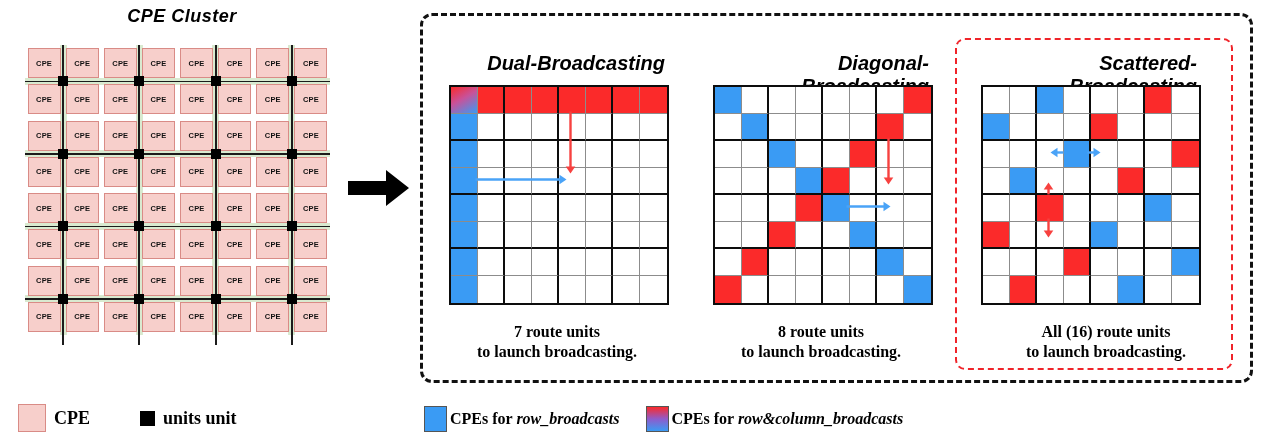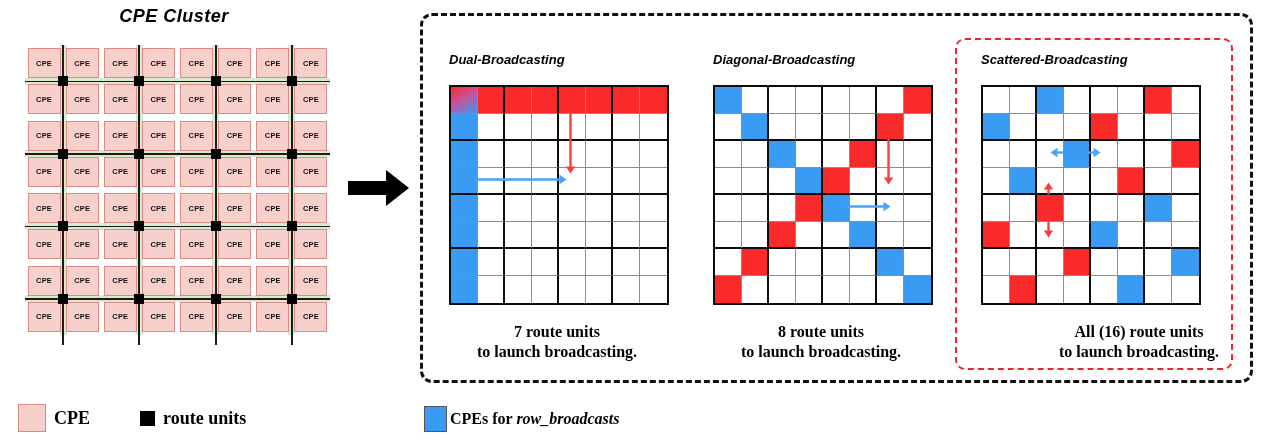--- a/index.html
+++ b/index.html
@@ -1,21 +1,21 @@
 <!DOCTYPE html>
 <html><head>
 <meta charset="utf-8">
 <style>
   html,body{margin:0;padding:0;background:#ffffff;}
   body{width:1263px;height:446px;position:relative;overflow:hidden;
        font-family:"Liberation Sans", sans-serif;color:#000;}
 
   
   #cluster-panel{position:absolute;left:0;top:0;width:415px;height:446px;}
-  #cluster-title{position:absolute;left:4px;top:6px;width:340px;text-align:center;
+  #cluster-title{position:absolute;left:12px;top:6px;width:340px;text-align:center;
       font-style:italic;font-weight:bold;font-size:18px;letter-spacing:.5px;}
   #cpe-grid{position:absolute;left:25px;top:45px;width:305px;height:290px;}
   .cpe-row{display:flex;height:36.25px;}
   .cpe-cellwrap{position:relative;width:38.125px;height:36.25px;
       display:flex;align-items:center;justify-content:center;}
   .cpe-box{width:31px;height:28px;background:#f7cfcb;border:1px solid #d98b86;
       display:flex;align-items:center;justify-content:center;
       font-size:7.5px;font-weight:bold;color:#111;letter-spacing:.2px;}
   
   .vband{position:absolute;top:0;width:7px;height:290px;background:#d9ead0;}
@@ -41,21 +41,21 @@
   
   #big-arrow{position:absolute;left:348px;top:168px;width:62px;height:40px;}
 
   
   #right-panel{position:absolute;left:420px;top:13px;width:833px;height:370px;
       border:3px dashed #111;border-radius:12px;box-sizing:border-box;}
   #red-panel{position:absolute;left:955px;top:38px;width:278px;height:332px;
       border:2px dashed #f0242a;border-radius:10px;box-sizing:border-box;}
 
   .panel-title{position:absolute;top:52px;font-style:italic;font-weight:bold;
-      font-size:13px;text-align:left;}
+      font-size:20px;text-align:right;}
 
   
   .bgrid{position:absolute;width:216px;height:216px;
       display:grid;grid-template-columns:repeat(8,1fr);grid-template-rows:repeat(8,1fr);
       border:2.5px solid #0d0d0d;box-sizing:content-box;background:#fff;}
   .bcell{border-right:1px solid #8c8c8c;border-bottom:1px solid #8c8c8c;
       box-sizing:border-box;position:relative;}
   .bcell.blk-r{border-right:2.5px solid #0d0d0d;}
   .bcell.blk-b{border-bottom:2.5px solid #0d0d0d;}
   .bcell.last-c{border-right:none;}
@@ -332,21 +332,21 @@
     </div>
 
 
   <div id="left-legend">
     <div class="lg-item" style="margin-right:50px;">
       <span class="lg-sw-cpe"></span>
       <span class="lg-label">CPE</span>
     </div>
     <div class="lg-item">
       <span class="lg-sw-route"></span>
-      <span class="lg-label">route units</span>
+      <span class="lg-label">units unit</span>
     </div>
   </div>
 </div>
 
 <div id="big-arrow">
   <svg width="62" height="40" viewBox="0 0 62 40">
     <path d="M0 13 H38 V2 L61 20 L38 38 V27 H0 Z" fill="#000"></path>
   </svg>
 </div>
 
@@ -576,21 +576,21 @@
       <div class="bcell blk-r last-c blue"></div>
       <div class="bcell blk-b last-r"></div>
       <div class="bcell blk-r blk-b last-r red"></div>
       <div class="bcell blk-b last-r"></div>
       <div class="bcell blk-r blk-b last-r"></div>
       <div class="bcell blk-b last-r"></div>
       <div class="bcell blk-r blk-b last-r blue"></div>
       <div class="bcell blk-b last-r"></div>
       <div class="bcell blk-r blk-b last-c last-r"></div>
     </div>
-    <div class="caption" style="left: 1031px; width: 216px;">
+    <div class="caption" style="left: 998px; width: 216px;">
       <div>All (16) route units</div>
       <div>to launch broadcasting.</div>
     </div>
     <svg class="ovl" width="222" height="222" style="left: 978px; top: 82px;">
       <g>
         <line x1="85.5" y1="70.5" x2="78.8" y2="70.5" stroke="#4aa3f7" stroke-width="2.4"></line>
         <polygon points="72.5,70.5 79.5,65.7 79.5,75.3" fill="#4aa3f7"></polygon>
       </g>
       <g>
         <line x1="109.5" y1="70.5" x2="116.2" y2="70.5" stroke="#4aa3f7" stroke-width="2.4"></line>
@@ -605,13 +605,17 @@
         <polygon points="70.5,155.5 65.7,148.5 75.3,148.5" fill="#f7413f"></polygon>
       </g>
     </svg>
   </div>
 
 <div id="bottom-legend">
   <div class="bl-item">
     <span class="bl-sw bl-blue"></span>
     <span class="bl-txt"><span>CPEs for </span><i>row_broadcasts</i></span>
   </div>
+  <div class="bl-item">
+    <span class="bl-sw bl-both"></span>
+    <span class="bl-txt"><span>CPEs for </span><i>row&amp;column_broadcasts</i></span>
+  </div>
 </div>
 
 </body></html>

